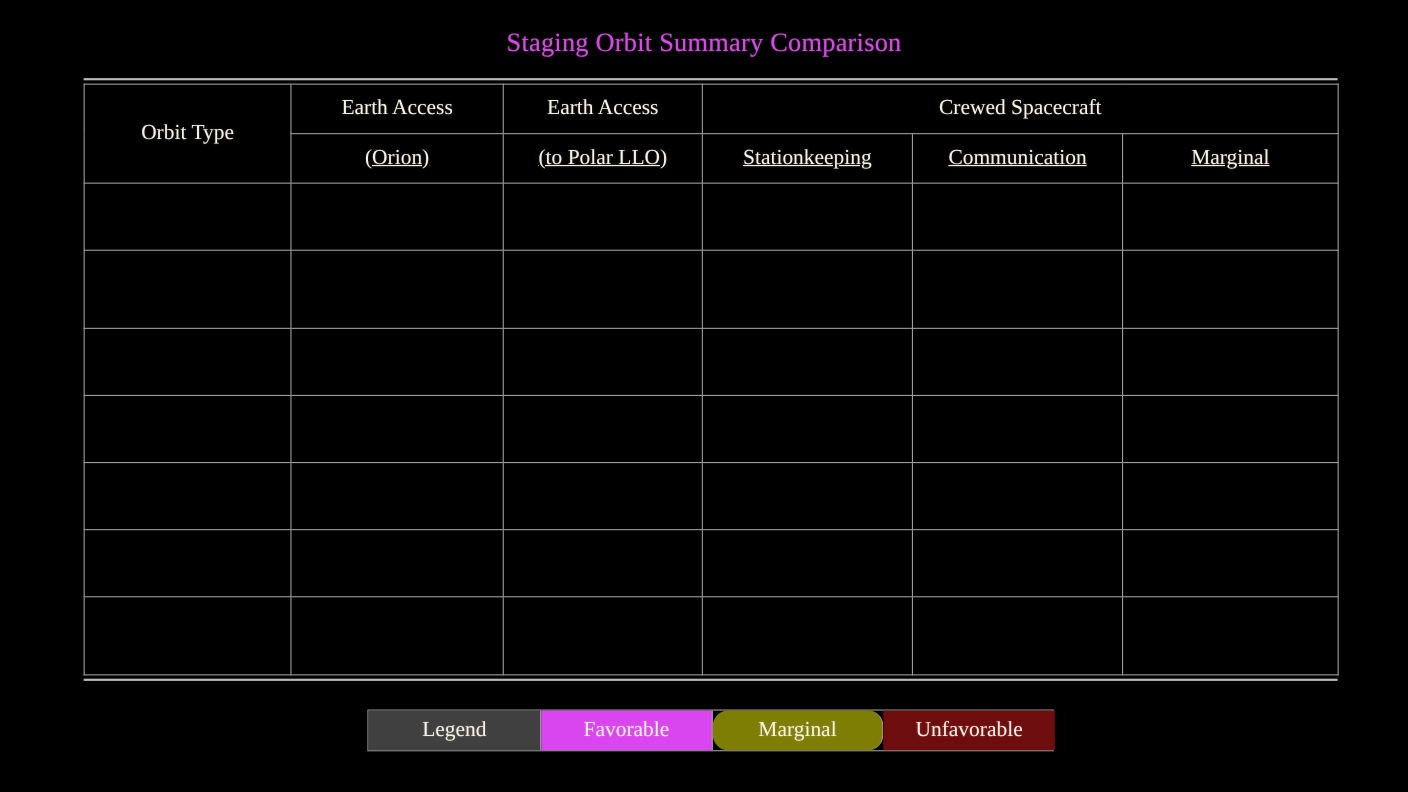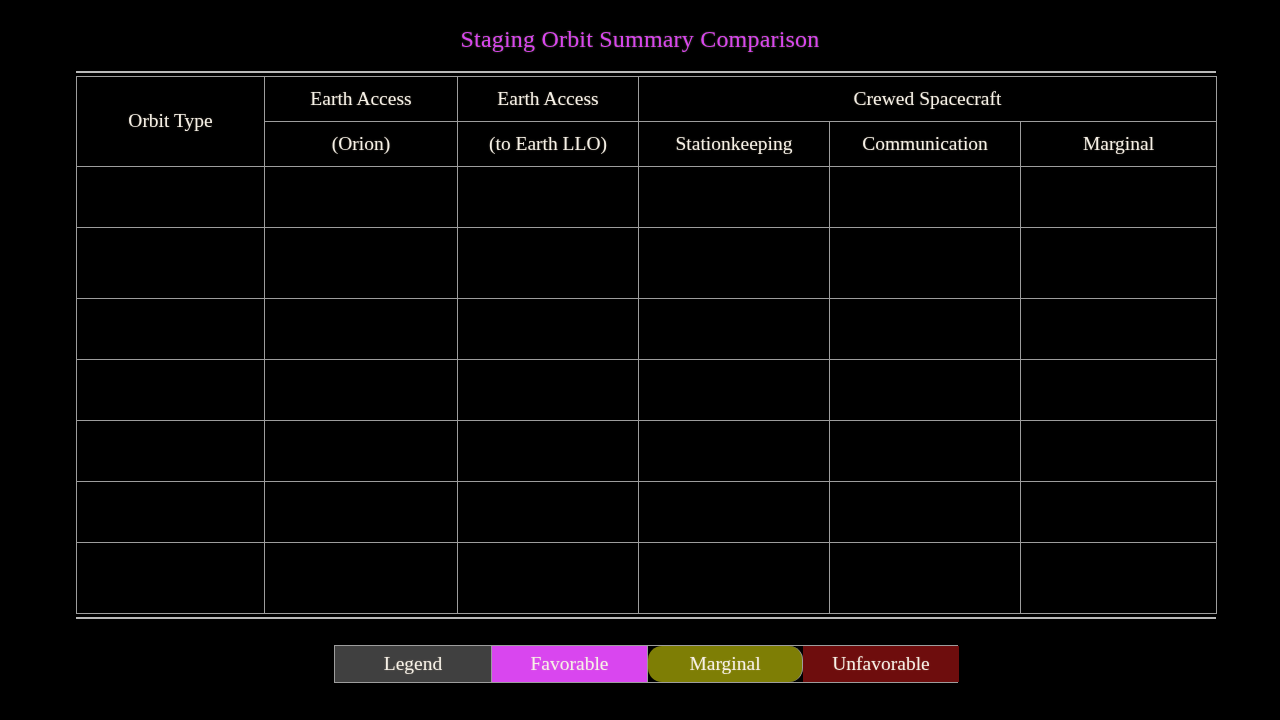--- a/index.html
+++ b/index.html
@@ -58,21 +58,21 @@
     font-size: 19.5px;
     line-height: 1.17;
     padding: 4px 3px;
     color: #f6f1e7;
     text-shadow: 0 0 2px rgba(255,228,196,.30);
     background: #000000;
   }
 
   
   .hdr-top   { height: 36px; font-size: 20px; }
-  .hdr-bot   { height: 36px; font-size: 20px; }
+  .hdr-bot   { height: 36px; font-size: 20px; text-decoration: underline; }
   #orbit-table thead td { background: #000000; }
 
   
   col.c-orbit { width: 188px; }
   col.c-earth { width: 193px; }
   col.c-lunar { width: 181px; }
   col.c-sk    { width: 191px; }
   col.c-comm  { width: 191px; }
   col.c-therm { width: 196px; }
 
@@ -133,21 +133,21 @@
       </colgroup>
       <thead>
         <tr>
           <td class="hdr-top" rowspan="2">Orbit Type</td>
           <td class="hdr-top">Earth Access</td>
           <td class="hdr-top">Earth Access</td>
           <td class="hdr-top" colspan="3">Crewed Spacecraft</td>
         </tr>
         <tr>
           <td class="hdr-bot">(Orion)</td>
-          <td class="hdr-bot">(to Earth LLO)</td>
+          <td class="hdr-bot">(to Polar LLO)</td>
           <td class="hdr-bot">Stationkeeping</td>
           <td class="hdr-bot">Communication</td>
           <td class="hdr-bot">Marginal</td>
         </tr>
       </thead>
       <tbody id="table-body">
           <tr class="data-row">
             <td class="none"></td>
             <td class="unfav"></td>
             <td class="fav"></td>

